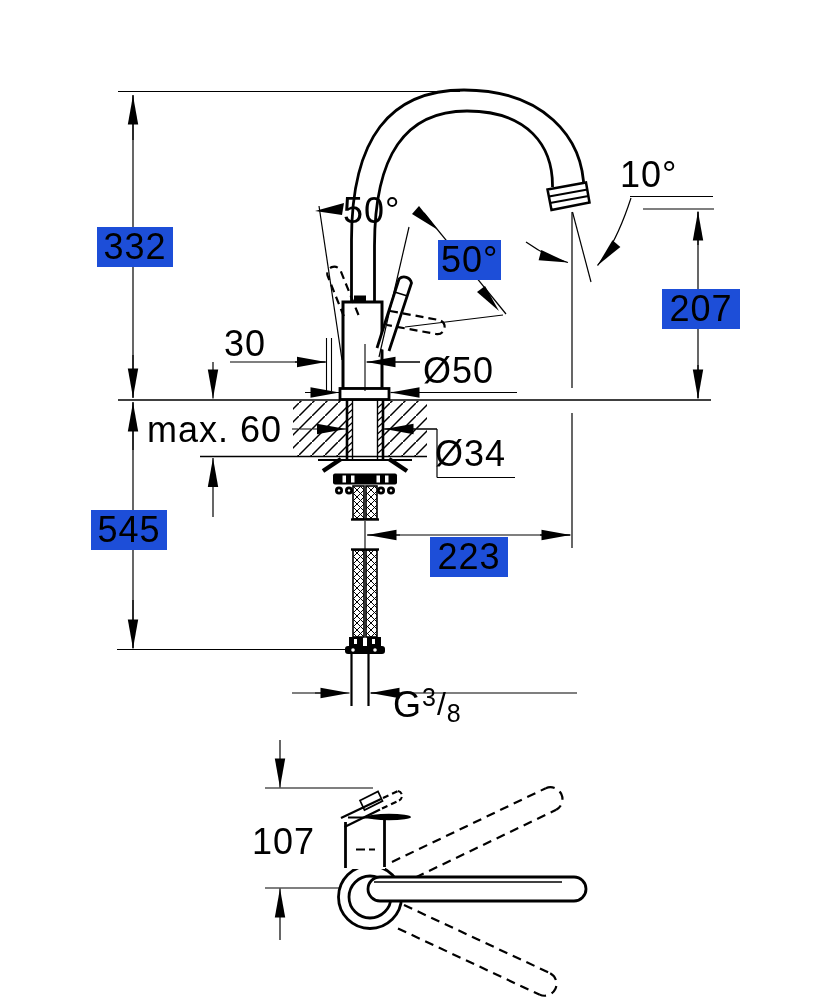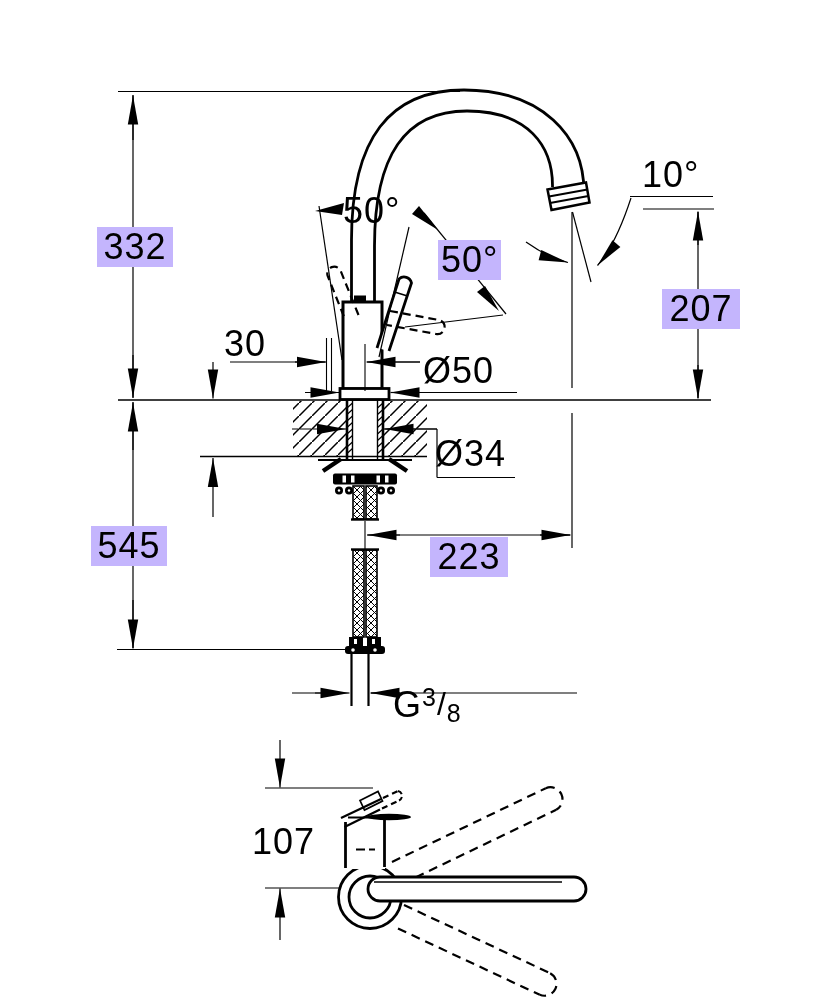--- a/index.html
+++ b/index.html
@@ -5,21 +5,21 @@
   html,body{margin:0;padding:0;background:#ffffff;}
   #stage{
     position:relative;width:834px;height:1000px;background:#ffffff;
     font-family:"Liberation Sans", sans-serif;color:#000;overflow:hidden;
   }
   #stage svg{position:absolute;left:0;top:0;}
   .lbl{
     position:absolute;font-size:36px;line-height:40px;letter-spacing:1px;
     white-space:nowrap;color:#000;
   }
-  .lbl.bg{background:#c4b5fd;padding:0 3px;text-align:center;}
+  .lbl.bg{background:#1d4ed8;padding:0 3px;text-align:center;}
   .thread{font-size:36px;margin-top:36px;}
   .thread .sup{font-size:25px;position:relative;top:-11px;}
   .thread .slash{font-size:32px;position:relative;top:-2px;}
   .thread .sub{font-size:25px;position:relative;top:5px;}
 </style>
 </head>
 <body>
 
 <div id="stage">
 
@@ -223,25 +223,26 @@
     </g>
 
     <g>
       <rect x="368" y="877" width="218" height="24" rx="12" fill="#fff" stroke="#000" stroke-width="2.8"></rect>
       <line x1="374" y1="882" x2="562" y2="882" stroke="#000" stroke-width="1.4"></line>
     </g>
   </g>
 </svg>
 
 <div class="lbl bg" style="left:97px;top:227px;width:70px;">332</div>
-<div class="lbl bg" style="left:91px;top:510px;width:70px;margin-top:16px;">545</div>
+<div class="lbl bg" style="left:91px;top:510px;width:70px;">545</div>
 <div class="lbl" style="left:224px;top:324px;">30</div>
+<div class="lbl" style="left:147px;top:410px;">max. 60</div>
 <div class="lbl" style="left:423px;top:351px;">Ø50</div>
 <div class="lbl" style="left:435px;top:434px;">Ø34</div>
 <div class="lbl bg" style="left:430px;top:508px;width:72px;margin-top:29px;">223</div>
 <div class="lbl bg" style="left:662px;top:289px;width:72px;text-align:center;">207</div>
-<div class="lbl" style="left:642px;top:155px;">10°</div>
+<div class="lbl" style="left:620px;top:155px;">10°</div>
 <div class="lbl" style="left:343px;top:191px;">50°</div>
 <div class="lbl bg" style="left:438px;top:240px;">50°</div>
 <div class="lbl thread" style="left:393px;top:649px;"><span>G</span><span class="sup">3</span><span class="slash">/</span><span class="sub">8</span></div>
 <div class="lbl" style="left:243px;top:822px;width:72px;text-align:right;">107</div>
 
 </div>
 
 </body></html>

